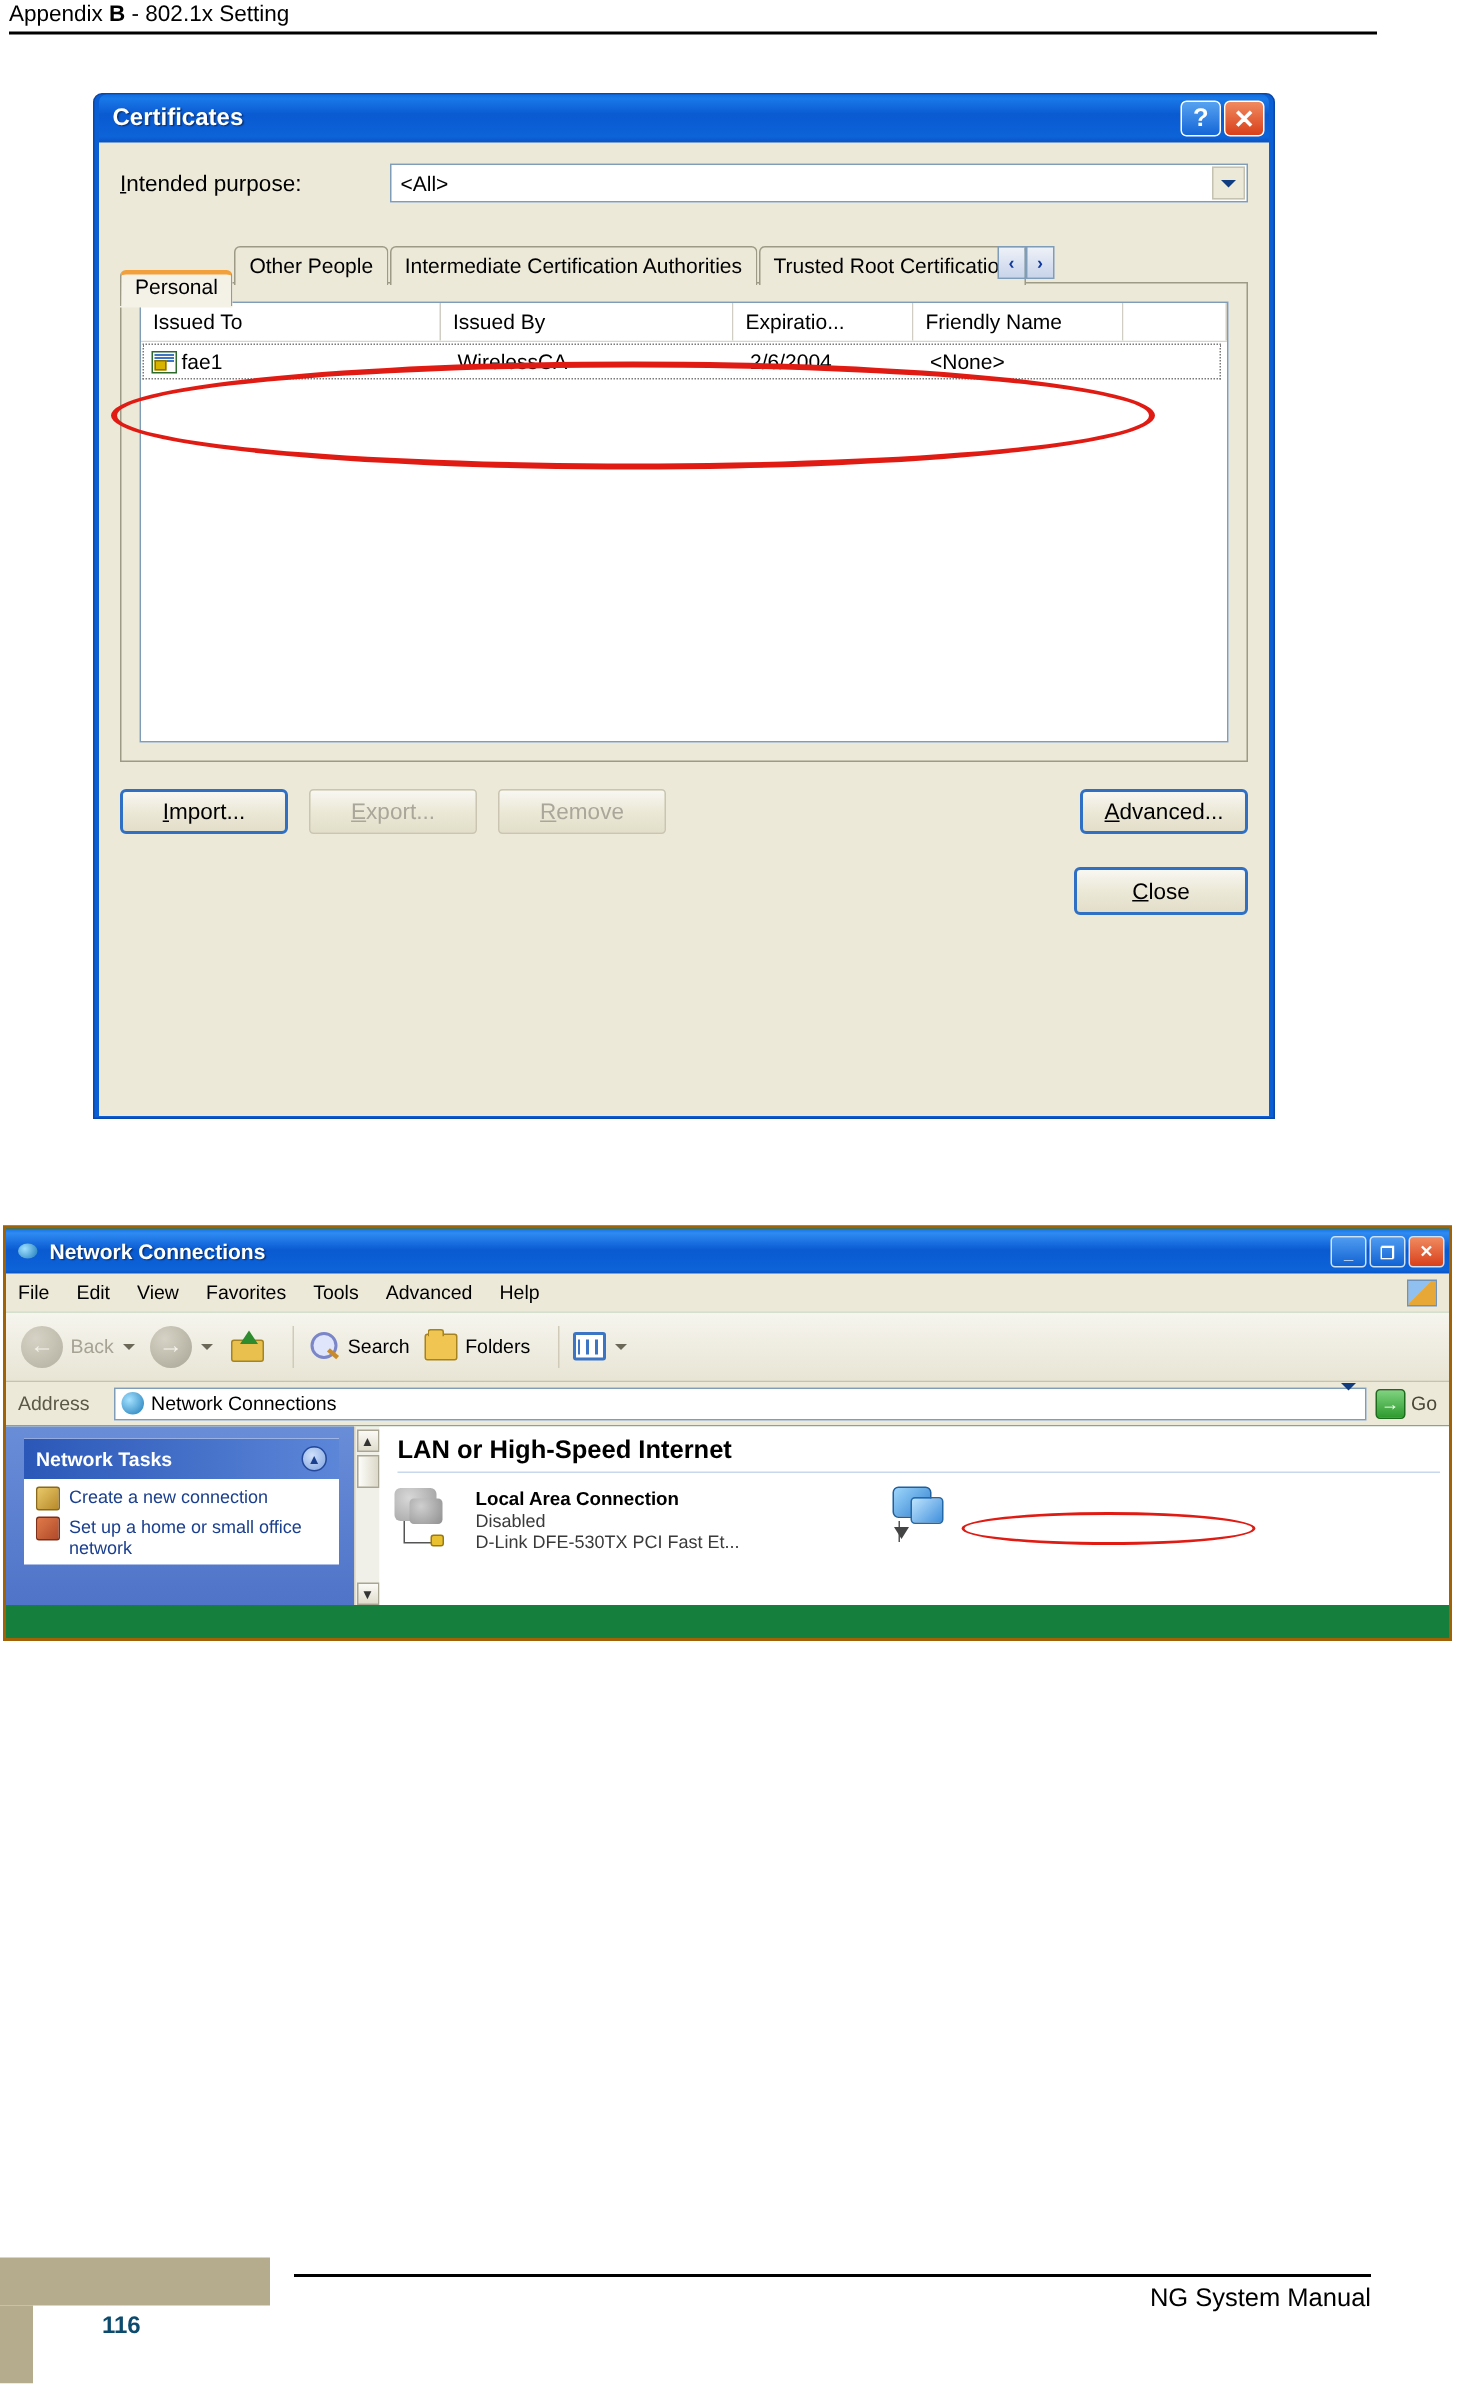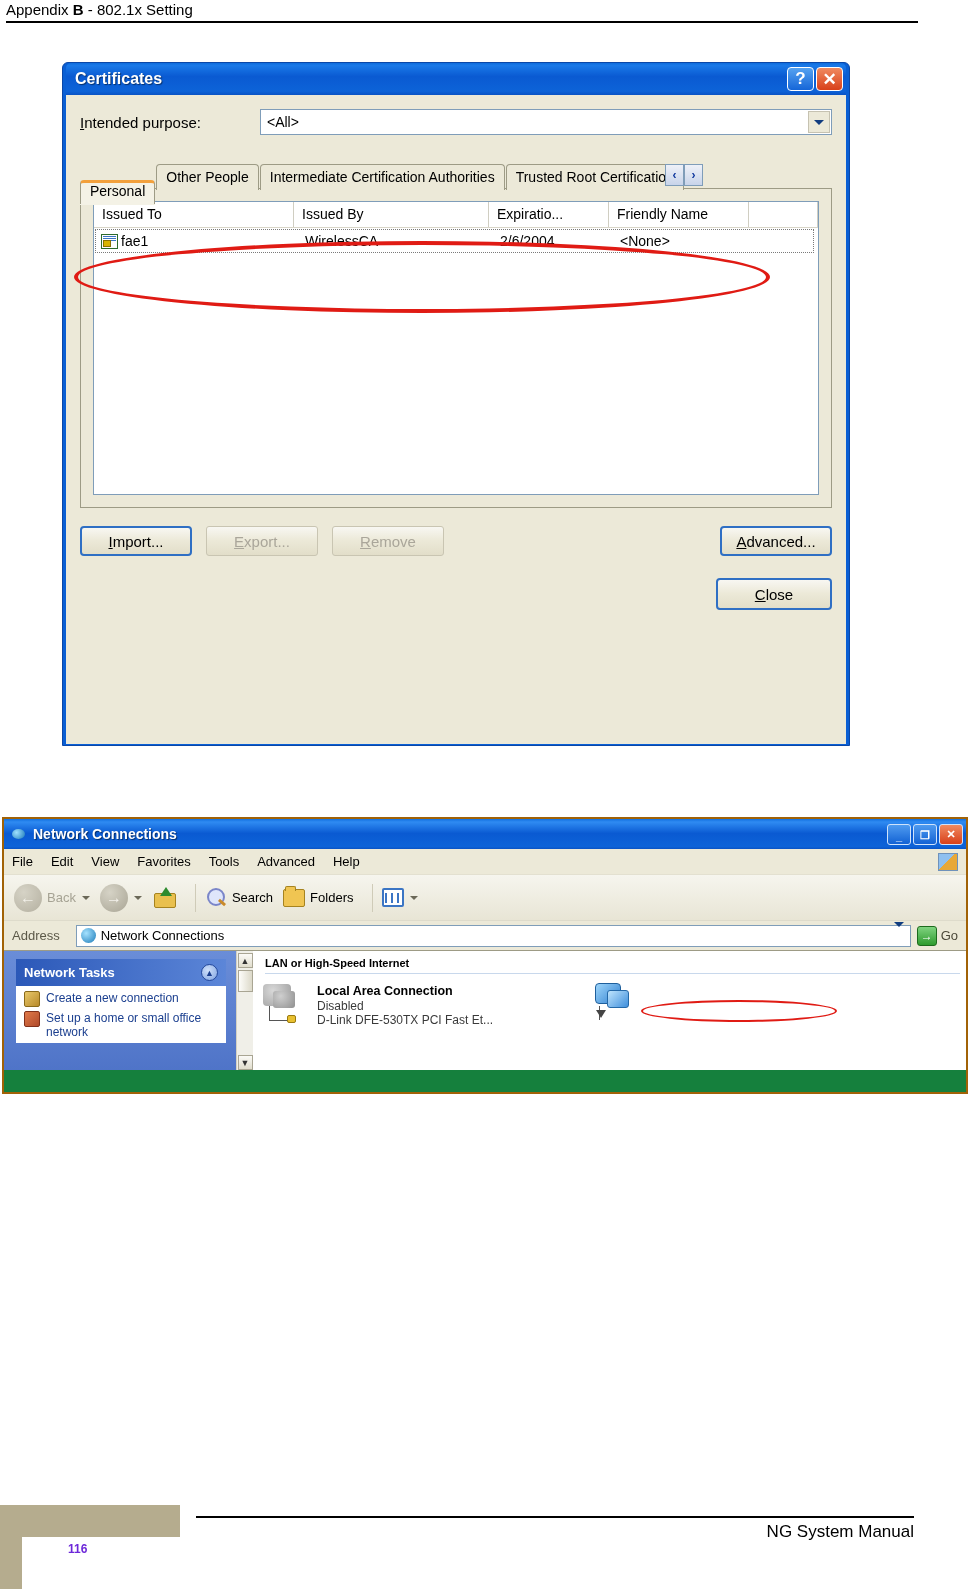--- a/index.html
+++ b/index.html
@@ -375,21 +375,21 @@
   }
   .sb-thumb {
     width: 15px; height: 22px; margin-top: 2px;
     background: linear-gradient(to right,#fdfdfa,#dcd9c9);
     border: 1px solid #a9a593;
   }
   .sb-track { flex: 1; }
 
   .nc-main { flex: 1; background: #fff; padding: 6px 0 0 8px; position: relative; }
   .section-title {
-    font-size: 11px; font-weight: bold; color: #000;
+    font-size: 17px; font-weight: bold; color: #000;
     padding-left: 4px;
   }
   .section-rule { height: 1px; background: #c8d8ec; margin: 4px 6px 8px 4px; }
   .conn-list { display: flex; }
   .conn-item { display: flex; width: 330px; }
   .conn-icon { width: 50px; height: 44px; position: relative; flex: none; margin-right: 6px; }
   .pc-gray { position:absolute; left:2px; top:2px; width:28px; height:22px;
     background: radial-gradient(circle at 35% 30%, #d8d8d8, #9c9c9c); border-radius: 4px; }
   .pc-gray2 { position:absolute; left:12px; top:9px; width:22px; height:17px;
     background: radial-gradient(circle at 35% 30%, #cfcfcf, #8f8f8f); border-radius: 3px; }
@@ -416,21 +416,21 @@
     font-size: 17px; color: #000; white-space: nowrap;
   }
   .corner-block {
     position: absolute; left: 0; top: 1505px;
     width: 180px; height: 84px;
   }
   .corner-block .bar-top { position:absolute; left:0; top:0; width:180px; height:32px; background:#b5ac8e; }
   .corner-block .bar-left { position:absolute; left:0; top:32px; width:22px; height:52px; background:#b5ac8e; }
   .page-number {
     position: absolute; left: 68px; top: 1542px;
-    font-size: 12px; font-weight: bold; color: #6d28d9;
+    font-size: 16px; font-weight: bold; color: #0c4a6e;
   }
 </style>
 </head>
 <body>
 
 <div class="page-header">
   <div class="hdr-text"><span>Appendix </span><b>B</b><span> - 802.1x Setting</span></div>
   <div class="hdr-rule"></div>
 </div>
 

